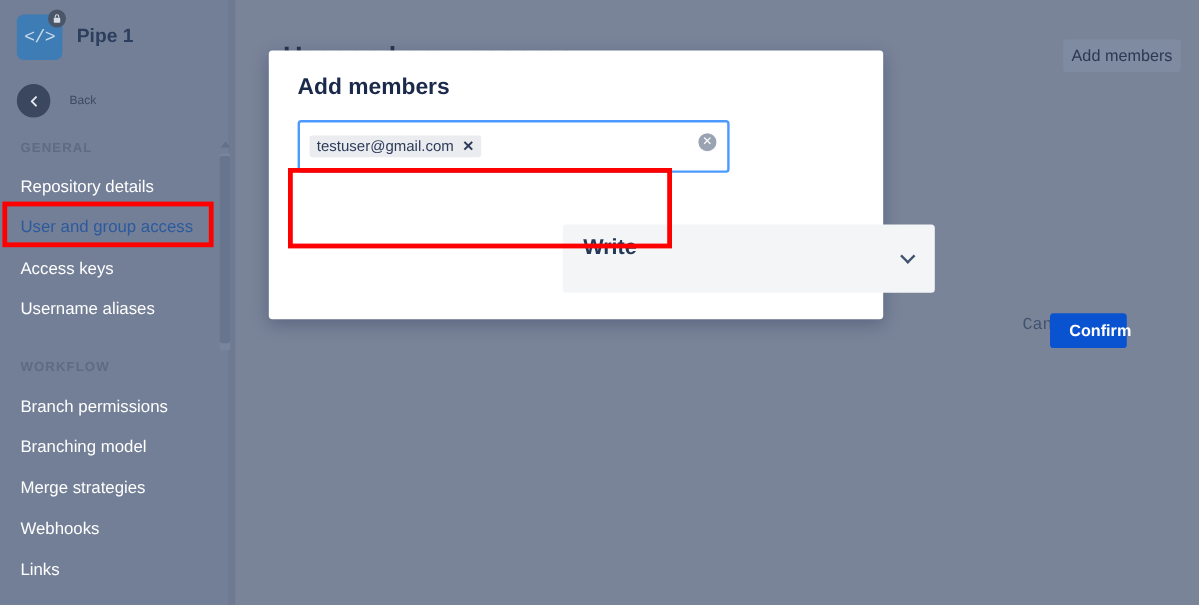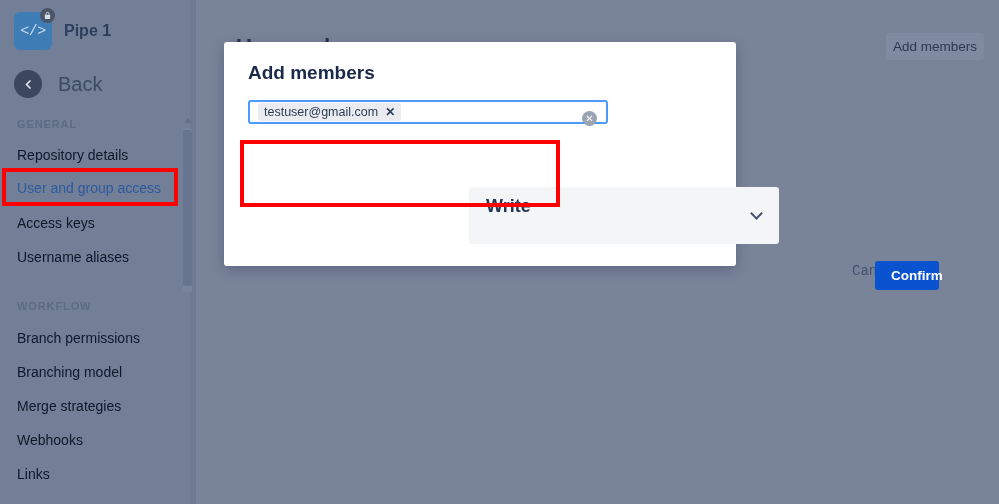--- a/index.html
+++ b/index.html
@@ -43,28 +43,28 @@
   .repo-name { font-size: 16px; color: #2c3e5d; font-weight: 600; }
 
   .back-row {
     position: absolute; left: 14px; top: 70px;
     display: flex; align-items: center; gap: 16px;
   }
   .back-circle {
     width: 28px; height: 28px; border-radius: 50%; background: #3b475e;
     display: flex; align-items: center; justify-content: center;
   }
-  .back-label { font-size: 20px; color: #3c4a63; }
+  .back-label { font-size: 10px; color: #3c4a63; }
 
   .nav-group-title {
     position: absolute; left: 17px; font-size: 11px; font-weight: 700;
     letter-spacing: 0.9px; color: #5d6b85;
   }
   .nav-item {
-    position: absolute; left: 17px; font-size: 14px; color: #0f172a;
+    position: absolute; left: 17px; font-size: 14px; color: #ffffff;
     white-space: nowrap;
   }
   .nav-item.active { color: #2c5a9e; }
 
   
   .sb-track {
     position: absolute; left: 183px; top: 128px; width: 9px; height: 164px;
     background: #78859d; border-radius: 2px;
   }
   .sb-thumb {
@@ -109,21 +109,21 @@
   .modal {
     position: absolute; left: 224px; top: 42px; width: 512px; height: 224px;
     background: #ffffff; border-radius: 3px;
     box-shadow: 0 4px 14px rgba(9,30,66,0.28);
   }
   .modal-title {
     position: absolute; left: 24px; top: 20px;
     font-size: 19px; font-weight: 600; color: #1b2a4b;
   }
   .member-input {
-    position: absolute; left: 24px; top: 58px; width: 360px; height: 24px;
+    position: absolute; left: 24px; top: 58px; width: 360px; height: 44px;
     border: 2px solid #4c9aff; border-radius: 3px; background: #fff;
     display: flex; align-items: center; padding: 0 8px;
   }
   .chip {
     display: inline-flex; align-items: center; gap: 7px;
     background: #ebecf0; border-radius: 2px; padding: 2px 6px;
     font-size: 12.5px; color: #2e3c59;
   }
   .chip-x { font-size: 12px; font-weight: 700; color: #2e3c59; cursor: pointer; }
   .clear-icon {

